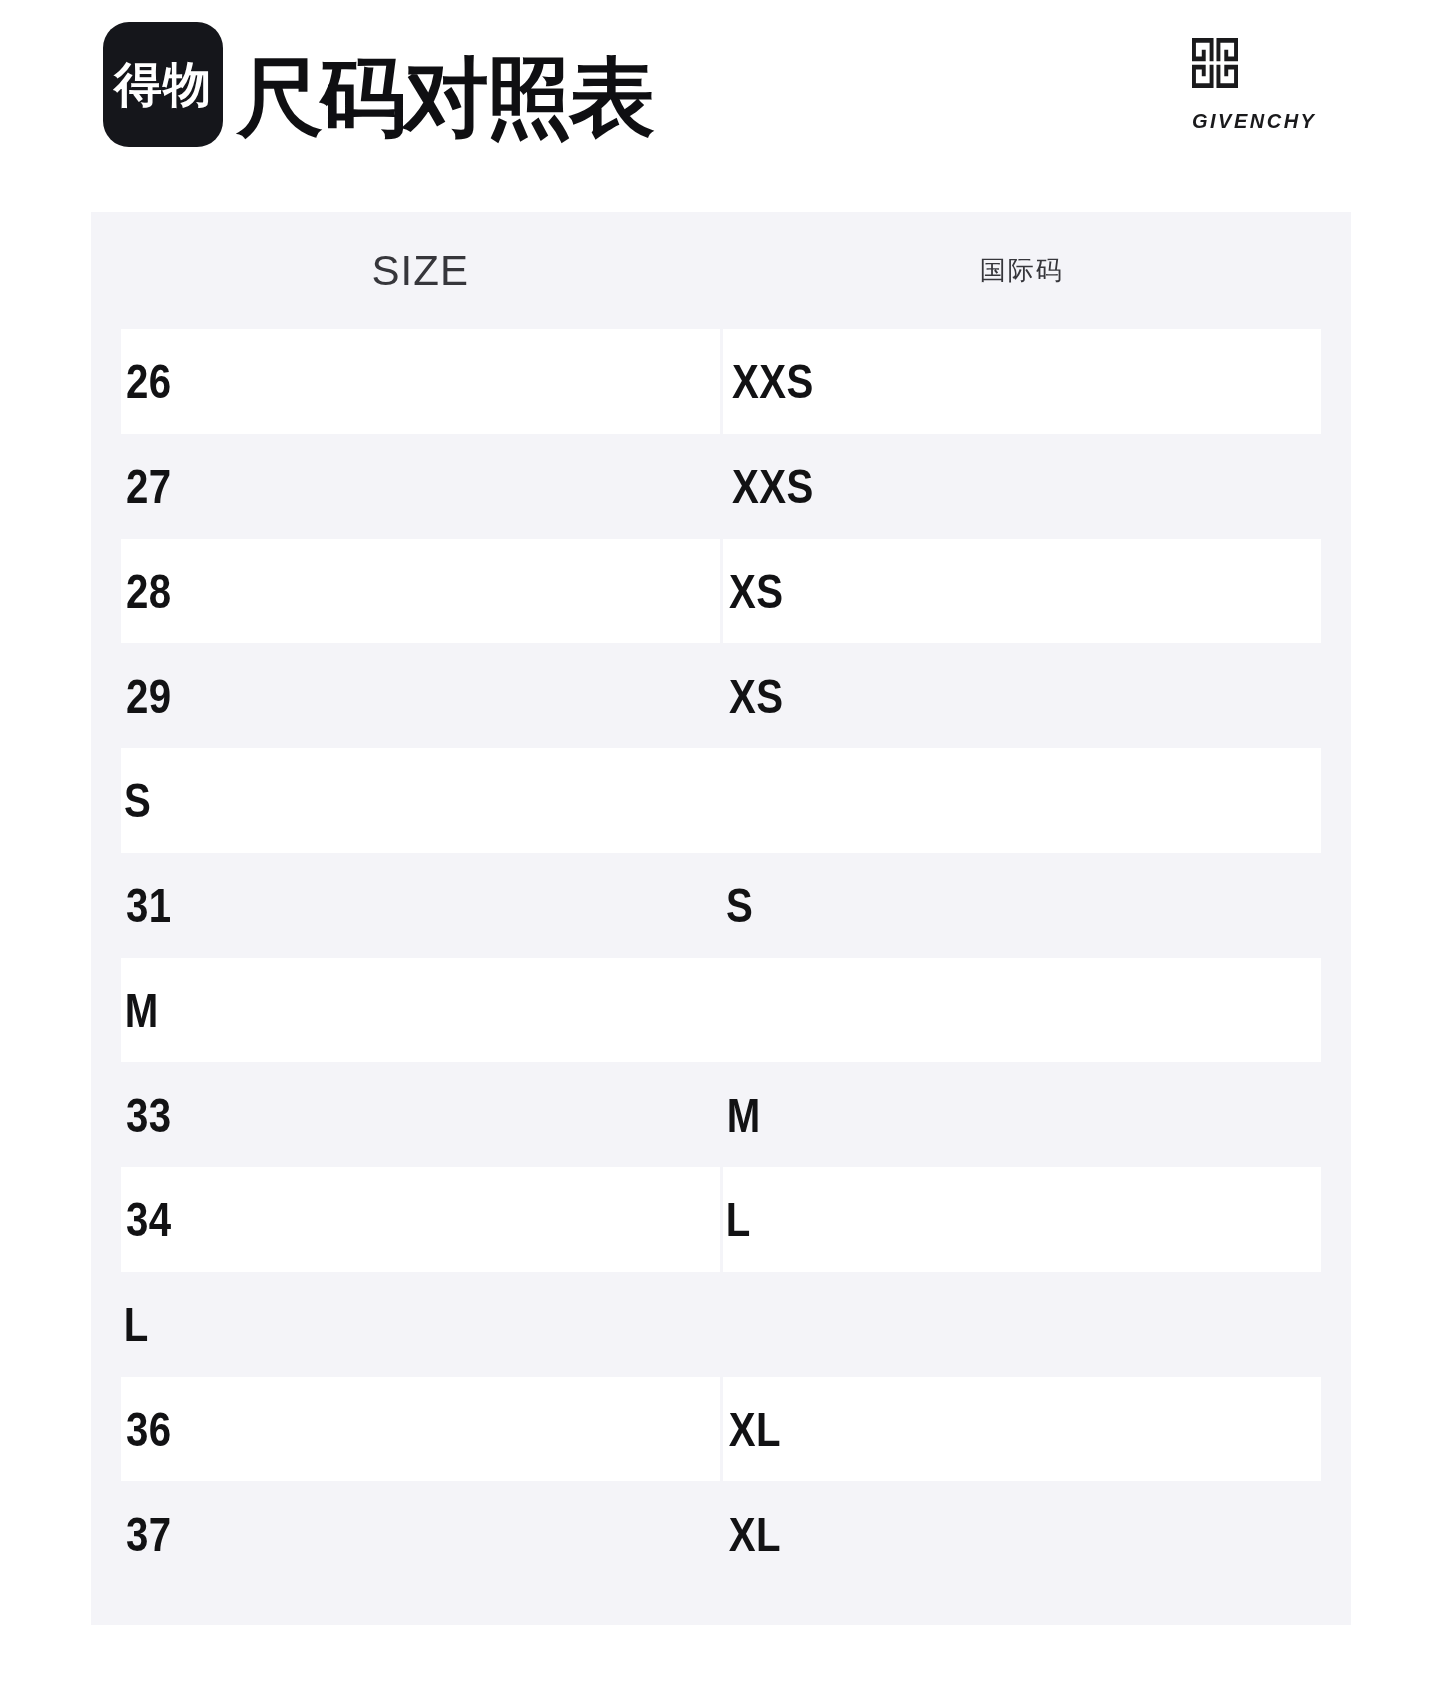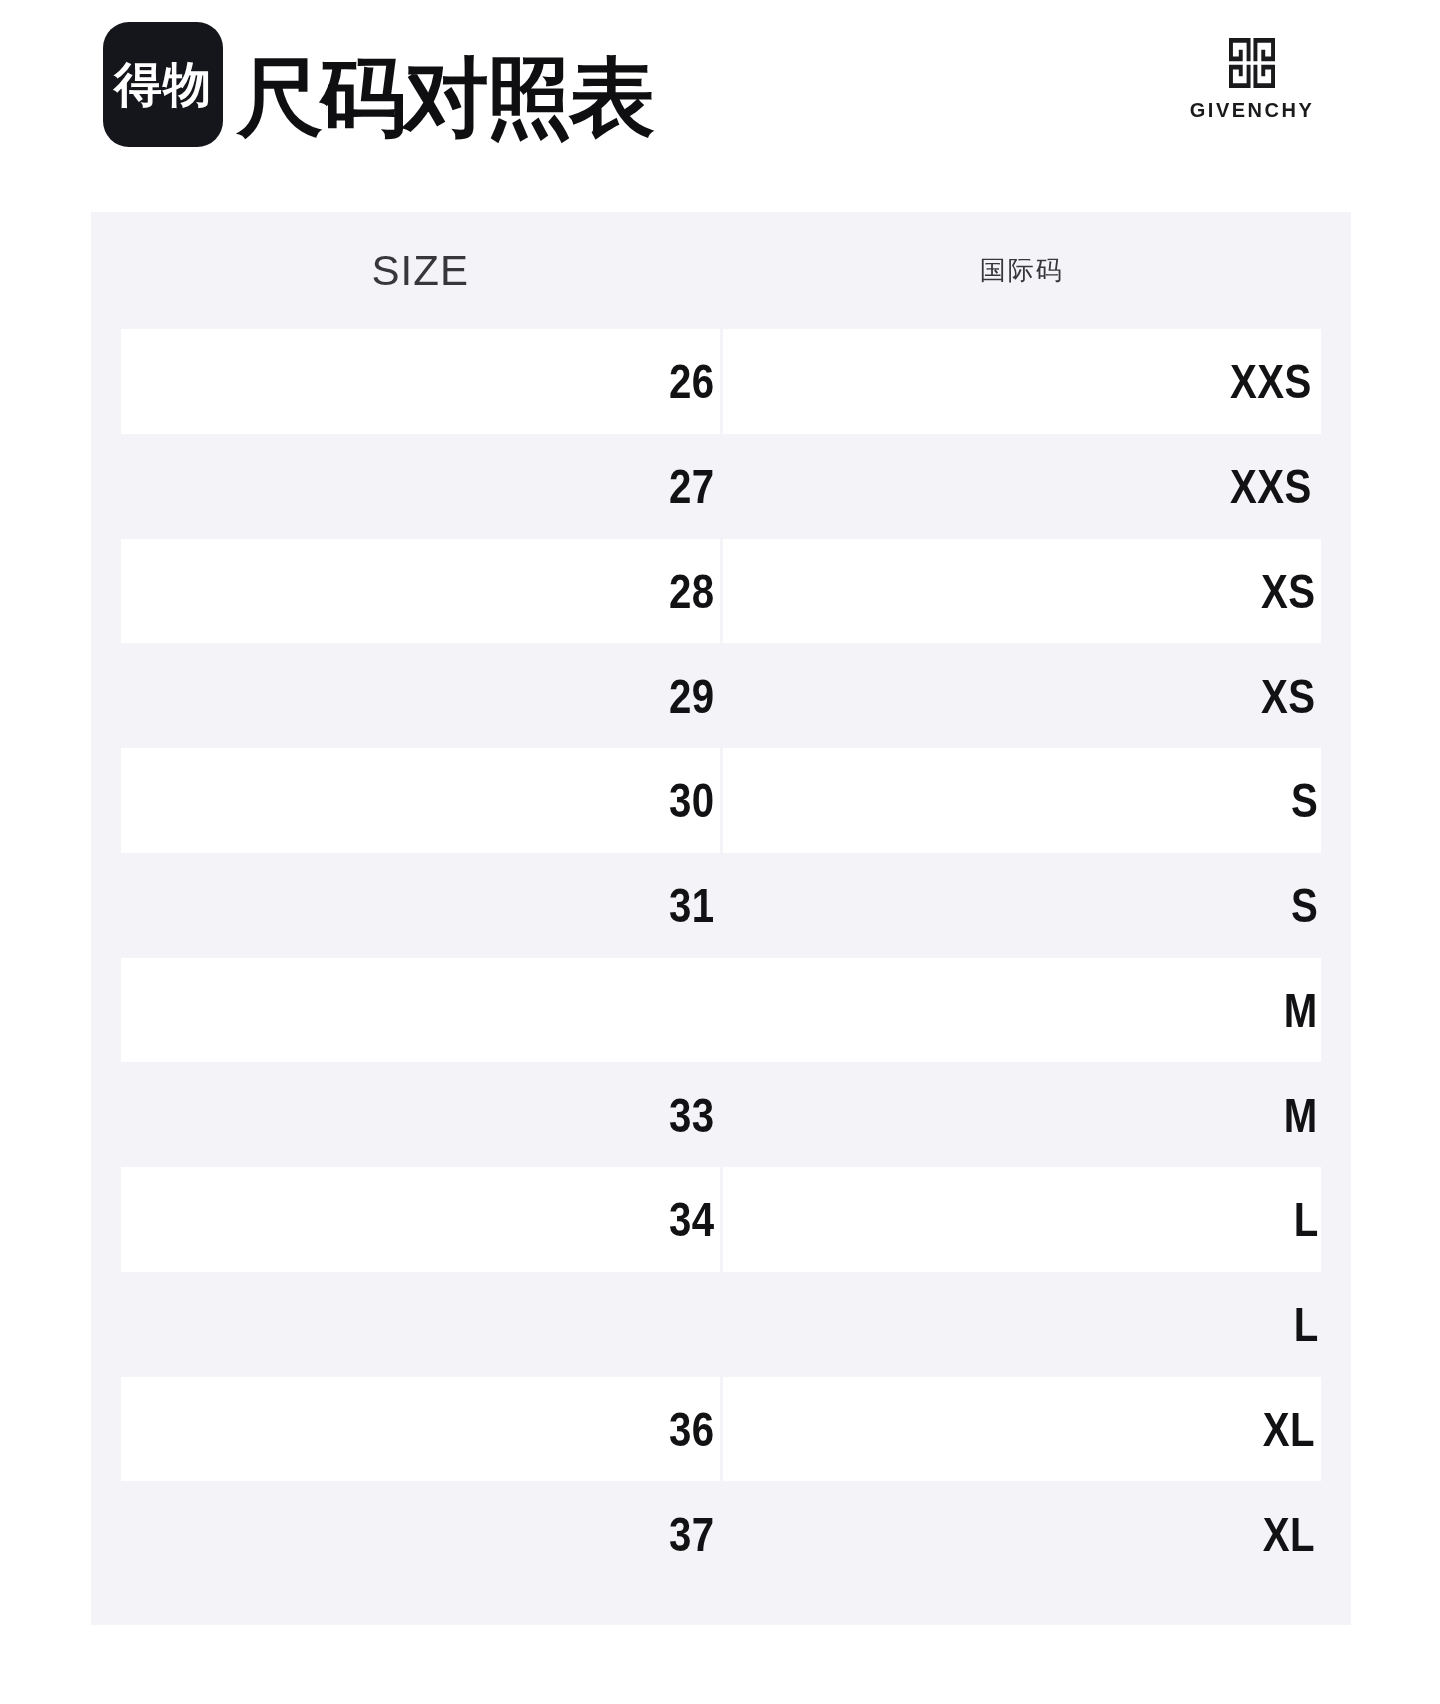--- a/index.html
+++ b/index.html
@@ -21,21 +21,21 @@
   .app-logo span{
     color:var(--logo-fg); font-size:48px; font-weight:bold; letter-spacing:1px;
   }
   .page-title{
     position:absolute; left:237px; top:52px; line-height:90px;
     font-size:86px; font-weight:600; letter-spacing:-3px; color:#0f0f12;
     white-space:nowrap;
   }
   .brand{
     position:absolute; left:1192px; top:38px; width:120px;
-    display:flex; flex-direction:column; align-items:center; gap:11px;
+    display:flex; flex-direction:column; align-items:flex-start; gap:22px;font-style:italic;
   }
   .brand svg{display:block;}
   .brand svg path{fill:var(--brand-color);}
   .brand-name{
     font-size:20px; font-weight:600; letter-spacing:2.5px; color:var(--brand-color);
     white-space:nowrap;
   }
 
   
   .panel{
@@ -47,21 +47,21 @@
   }
   .hcell{
     flex:1; display:flex; align-items:center; justify-content:center;
     font-size:42px; font-weight:300; color:var(--header-label-color);
     letter-spacing:1px;
   }
   .hcell.cjk{font-size:26px; letter-spacing:2px;}
   .rows{padding:0 30px;}
   .trow{height:104.75px; display:flex; gap:3px;}
   .trow.white .cell{background:var(--row-bg);}
-  .cell{flex:1; display:flex; align-items:center; justify-content:flex-end;}
+  .cell{flex:1; display:flex; align-items:center; justify-content:flex-start;}
   .cell-text{
     display:inline-block; transform:scaleX(0.82);
     font-size:49px; font-weight:bold; color:var(--text); letter-spacing:0.5px;
     white-space:nowrap;
   }
 </style>
 </head>
 <body>
 
 <div class="page">
@@ -118,23 +118,20 @@
         <div class="trow alt">
     <div class="cell">
       <span class="cell-text">29</span>
     </div>
     <div class="cell">
       <span class="cell-text">XS</span>
     </div>
   </div>
         <div class="trow white">
     <div class="cell">
-      <span class="cell-text">30</span>
-    </div>
-    <div class="cell">
       <span class="cell-text">S</span>
     </div>
   </div>
         <div class="trow alt">
     <div class="cell">
       <span class="cell-text">31</span>
     </div>
     <div class="cell">
       <span class="cell-text">S</span>
     </div>

